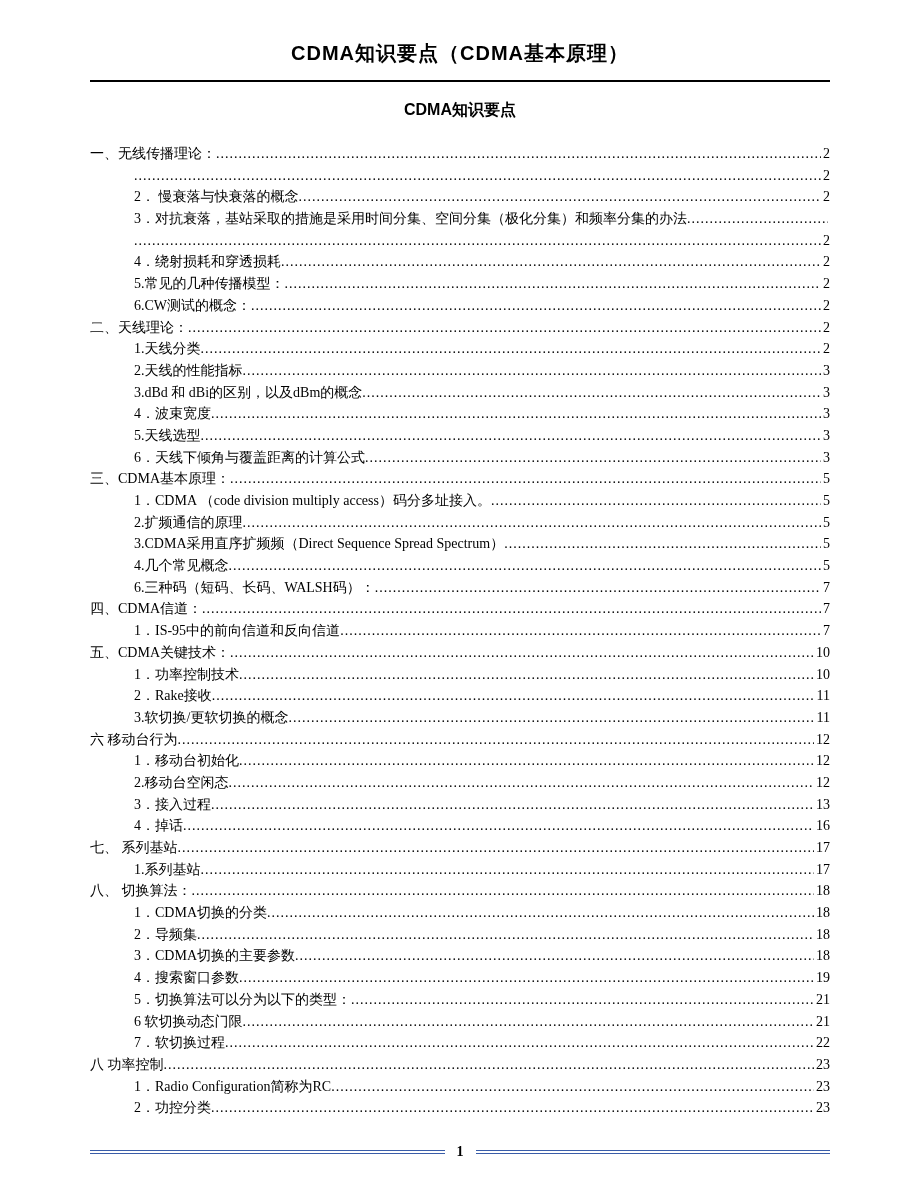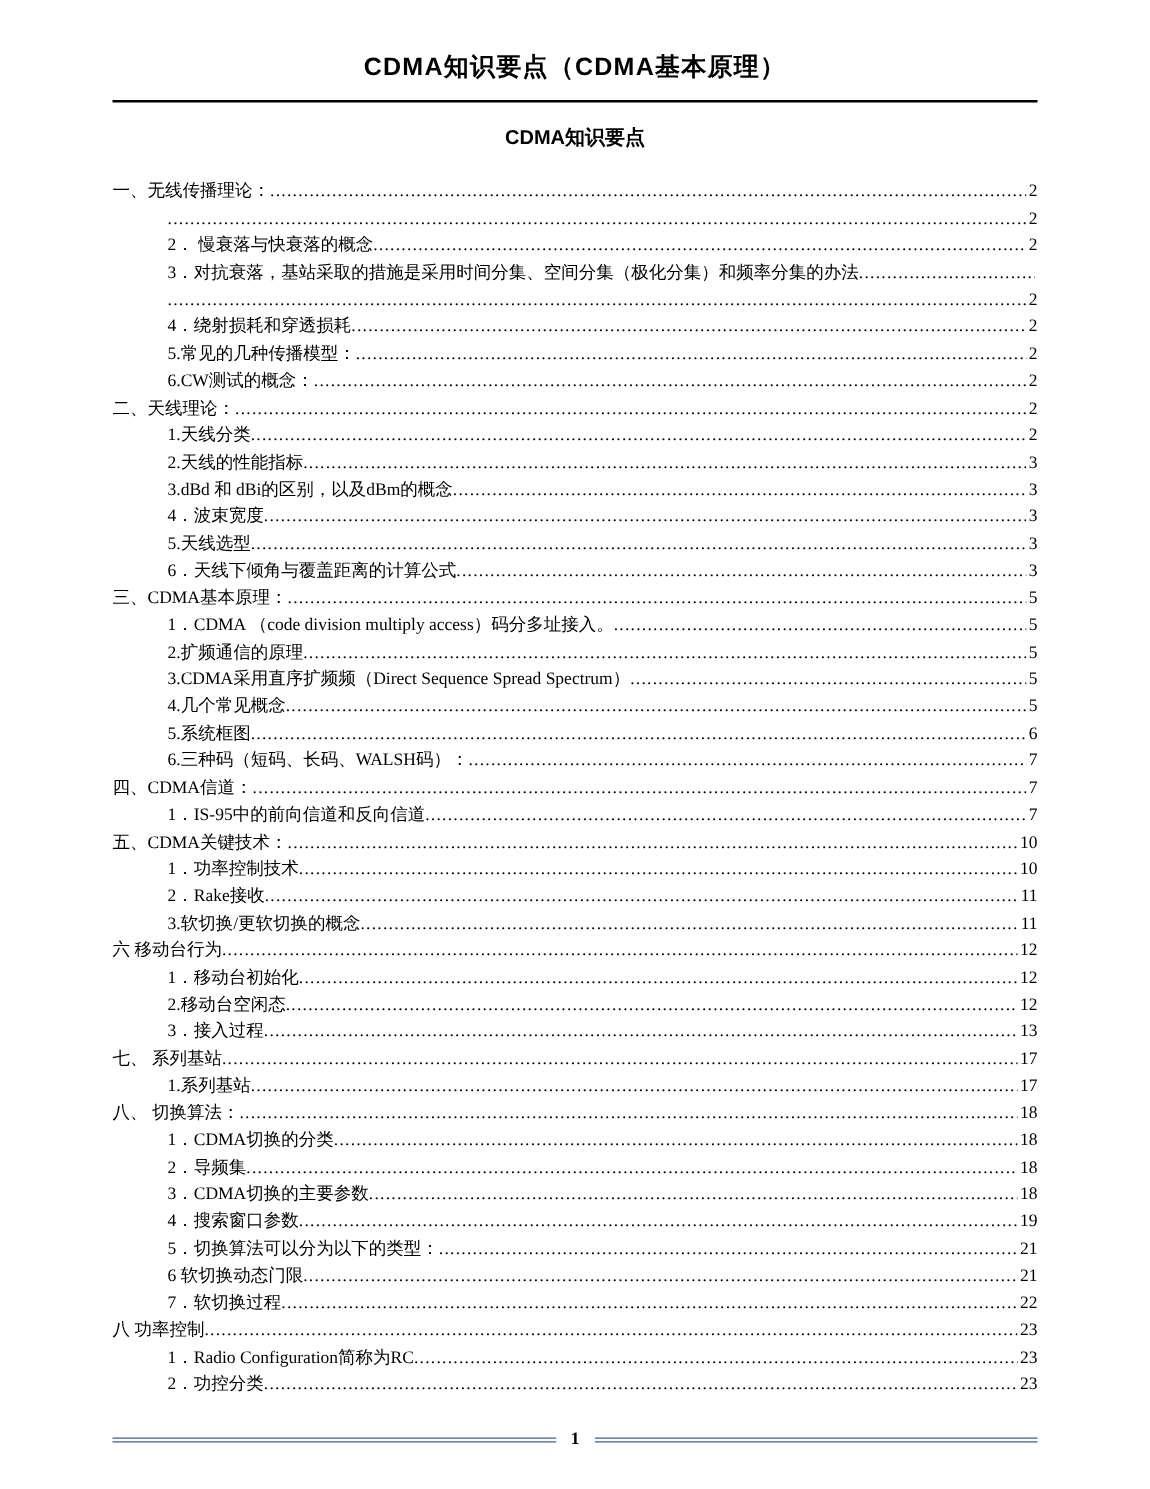--- a/index.html
+++ b/index.html
@@ -186,25 +186,20 @@
         <span class="toc-label">3.CDMA采用直序扩频频（Direct Sequence Spread Spectrum）</span>
         <span class="toc-dots"></span>
         <span class="toc-page">5</span>
       </div>
       <div class="toc-row level2">
         <span class="toc-label">4.几个常见概念</span>
         <span class="toc-dots"></span>
         <span class="toc-page">5</span>
       </div>
       <div class="toc-row level2">
-        <span class="toc-label">5.系统框图</span>
-        <span class="toc-dots"></span>
-        <span class="toc-page">6</span>
-      </div>
-      <div class="toc-row level2">
         <span class="toc-label">6.三种码（短码、长码、WALSH码）：</span>
         <span class="toc-dots"></span>
         <span class="toc-page">7</span>
       </div>
       <div class="toc-row level1">
         <span class="toc-label">四、CDMA信道：</span>
         <span class="toc-dots"></span>
         <span class="toc-page">7</span>
       </div>
       <div class="toc-row level2">
@@ -244,20 +239,25 @@
       </div>
       <div class="toc-row level2">
         <span class="toc-label">2.移动台空闲态</span>
         <span class="toc-dots"></span>
         <span class="toc-page">12</span>
       </div>
       <div class="toc-row level2">
         <span class="toc-label">3．接入过程</span>
         <span class="toc-dots"></span>
         <span class="toc-page">13</span>
+      </div>
+      <div class="toc-row level2">
+        <span class="toc-label">4．掉话</span>
+        <span class="toc-dots"></span>
+        <span class="toc-page">16</span>
       </div>
       <div class="toc-row level1">
         <span class="toc-label">七、 系列基站</span>
         <span class="toc-dots"></span>
         <span class="toc-page">17</span>
       </div>
       <div class="toc-row level2">
         <span class="toc-label">1.系列基站</span>
         <span class="toc-dots"></span>
         <span class="toc-page">17</span>

